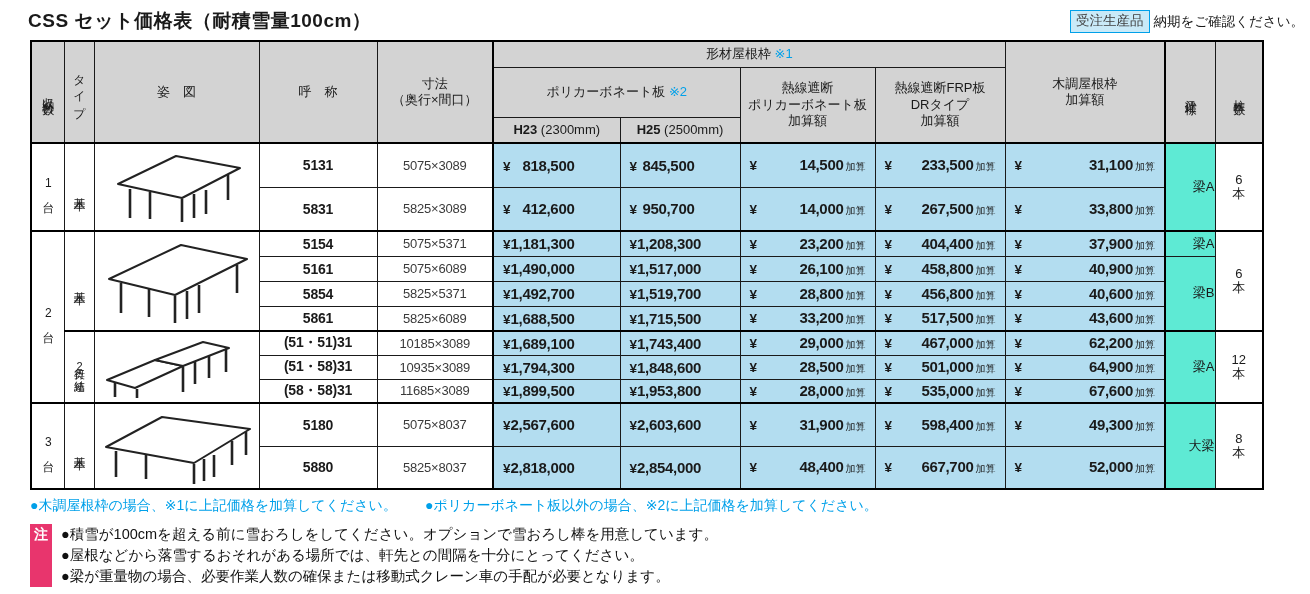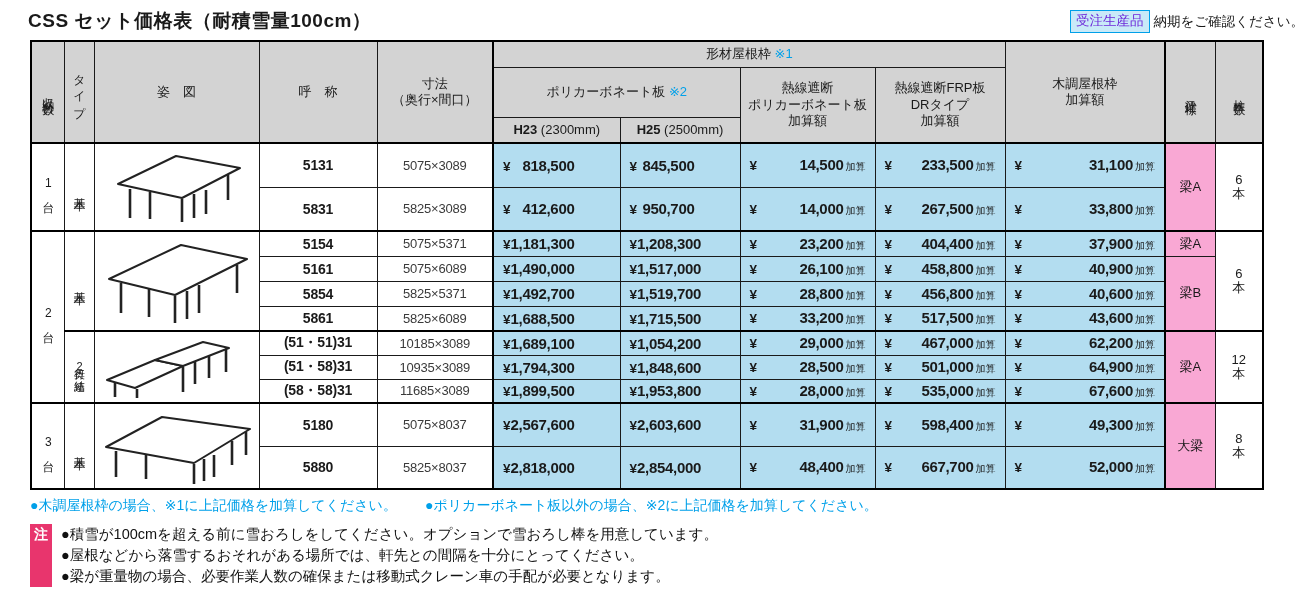--- a/index.html
+++ b/index.html
@@ -3,21 +3,21 @@
 <meta charset="utf-8">
 <style>
   * { box-sizing: border-box; }
   html,body { margin:0; padding:0; background:#fff; }
   body { font-family:"Liberation Sans","DejaVu Sans",sans-serif; color:#1a1a1a; }
   .page { position:relative; width:1310px; height:594px; background:#fff; overflow:hidden; }
 
   .title { position:absolute; left:28px; top:8px; font-size:19px; font-weight:bold; letter-spacing:0.5px; }
 
   .order-note { position:absolute; top:10px; right:6px; display:flex; align-items:center; font-size:13.5px; }
-  .order-badge { background:#c9eaf8; border:1px solid #00a0e9; color:#6d28d9; padding:1px 5px 2px; margin-right:4px; font-size:13.5px; }
+  .order-badge { background:#c9eaf8; border:1px solid #00a0e9; color:#404040; padding:1px 5px 2px; margin-right:4px; font-size:13.5px; }
 
   table.price-table { position:absolute; left:30px; top:40px; width:1232px; border-collapse:collapse; table-layout:fixed; border:2px solid #000; }
   .price-table th, .price-table td { border:1px solid #1a1a1a; padding:0; vertical-align:middle; text-align:center; font-weight:normal; overflow:hidden; }
   .price-table th { background:#d3d3d3; font-size:13px; line-height:1.25; }
   .prewrap { white-space:pre-line; }
   .bt2 { border-top:2px solid #000 !important; }
   .bl2 { border-left:2px solid #000 !important; }
 
   .vtext { writing-mode:vertical-rl; text-orientation:upright; letter-spacing:2px; font-size:12px; display:inline-block; }
   .vsmall { letter-spacing:0px; font-size:11px; }
@@ -28,21 +28,21 @@
 
   tr.r-tall  { height:44px; }
   tr.r-mid   { height:25px; }
   tr.r-short { height:24px; }
   tr.r-tall3 { height:43px; }
   tr.h1 { height:26px; } tr.h2 { height:50px; } tr.h3 { height:26px; }
 
   td.blue { background:#b3ddf0; }
   td.c-name { font-weight:bold; font-size:14px; letter-spacing:-0.2px; }
   td.c-size { font-size:13px; color:#3a3a3a; letter-spacing:-0.2px; }
-  td.c-hari { font-size:13px; background:#f9a8d4; }
+  td.c-hari { font-size:13px; background:#5eead4;text-align:right; }
   td.c-hashira { background:#fff; }
   td.c-diagram { background:#fff; }
 
   td.price .pf { display:flex; align-items:baseline; padding:0 9px; }
   .pf .yen { font-weight:bold; font-size:13.5px; }
   .pf .val { margin-left:auto; font-weight:bold; font-size:15px; letter-spacing:-0.3px; }
   .pf .kasan { font-size:10px; margin-left:2px; white-space:nowrap; }
   td.price.main .val { margin-right:36px; }
 
   svg.diagram { display:block; margin:0 auto; }
@@ -400,21 +400,21 @@
       <td class="c-size bt2"><span>10185×3089</span></td>
       <td class="price main blue bl2 bt2">
             <div class="pf">
               <span class="yen">¥</span>
               <span class="val">1,689,100</span>
             </div>
           </td>
       <td class="price main blue bt2">
             <div class="pf">
               <span class="yen">¥</span>
-              <span class="val">1,054,200</span>
+              <span class="val">1,743,400</span>
             </div>
           </td>
       <td class="price blue bt2">
             <div class="pf">
               <span class="yen">¥</span>
               <span class="val">29,000</span>
               <span class="kasan">加算</span>
             </div>
           </td>
       <td class="price blue bt2">

